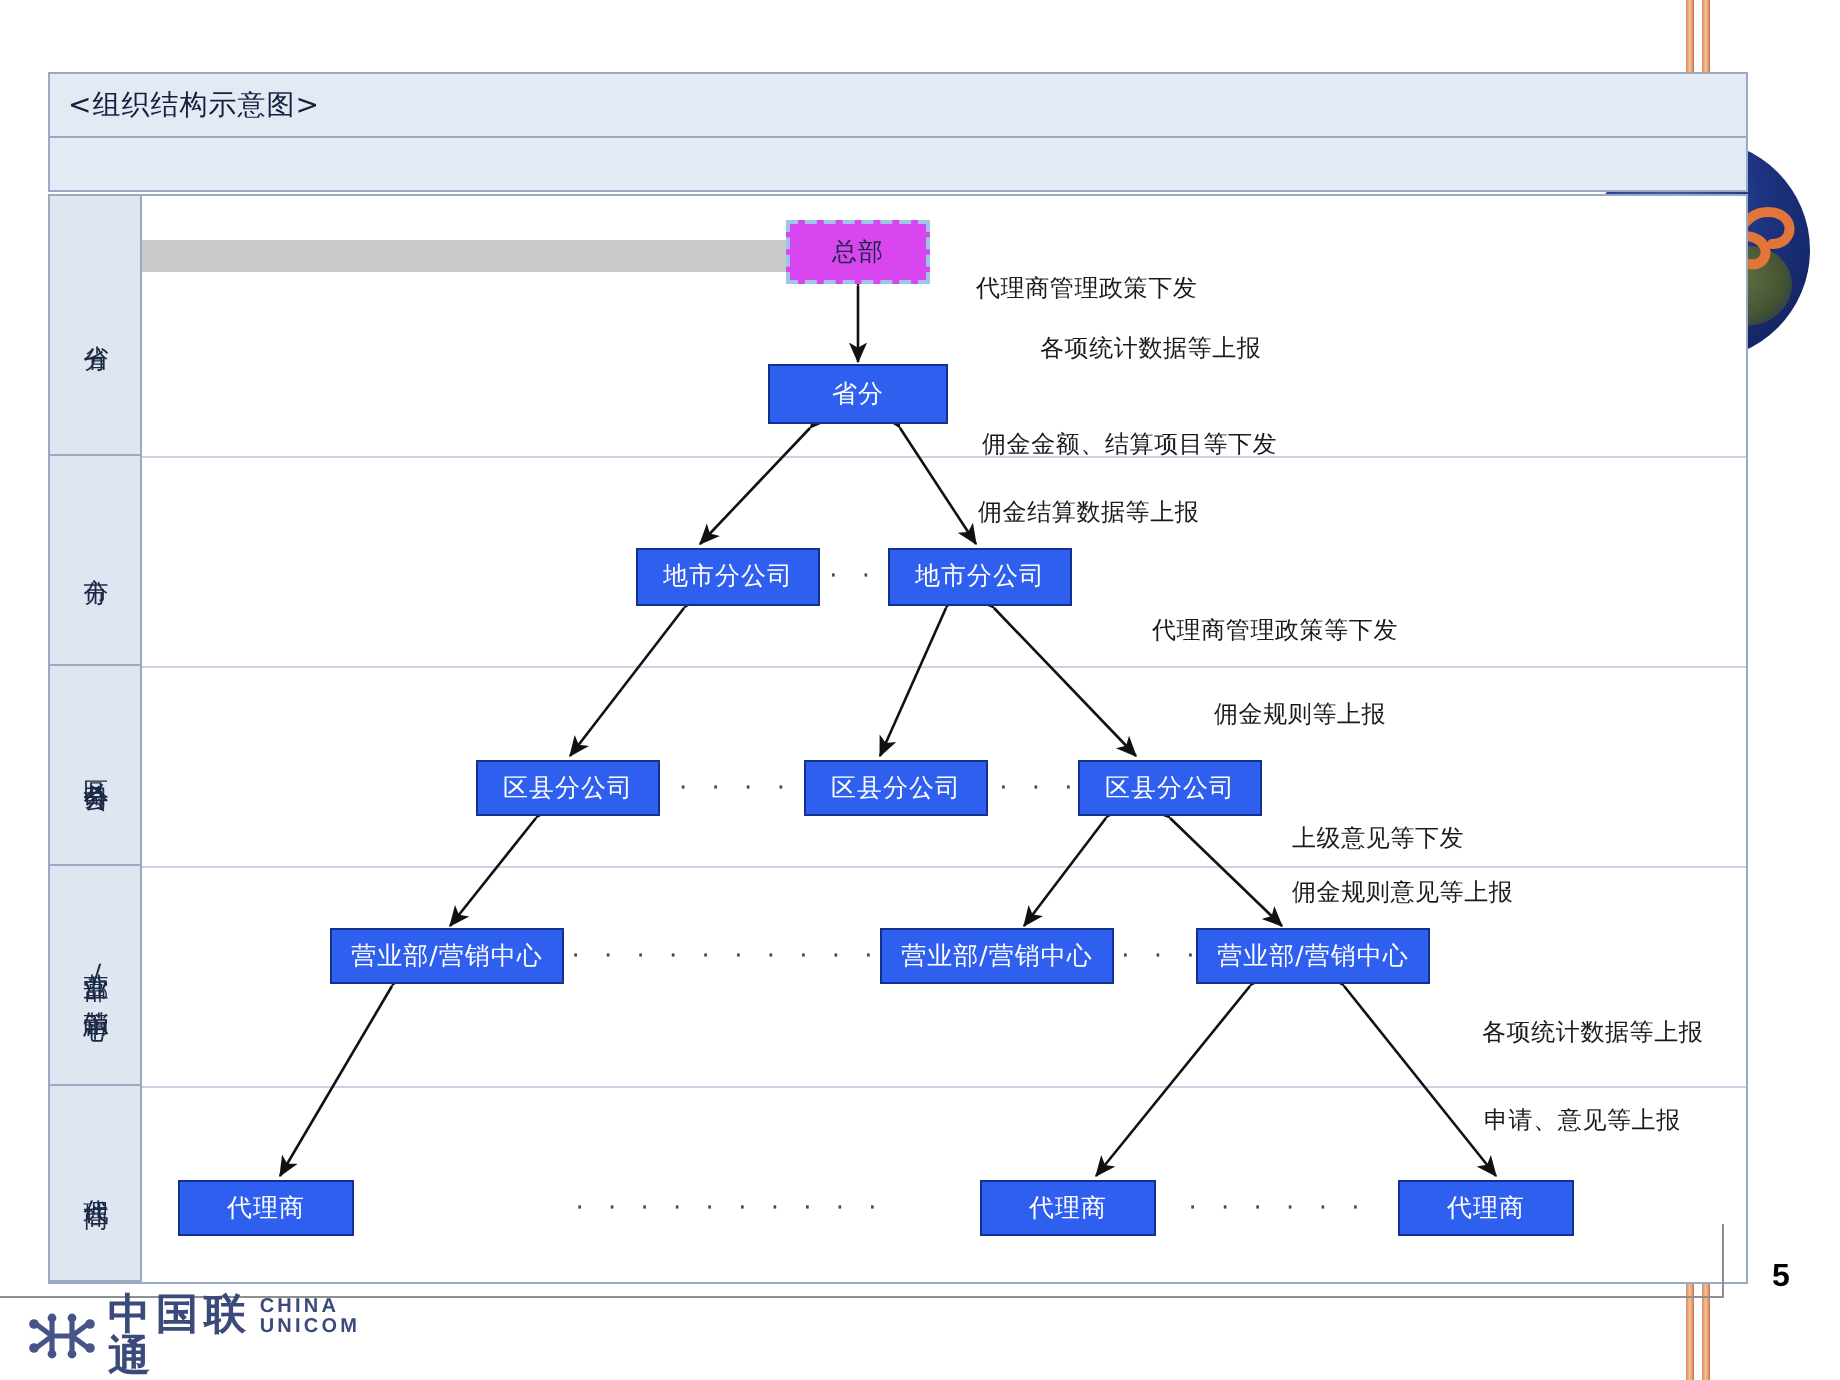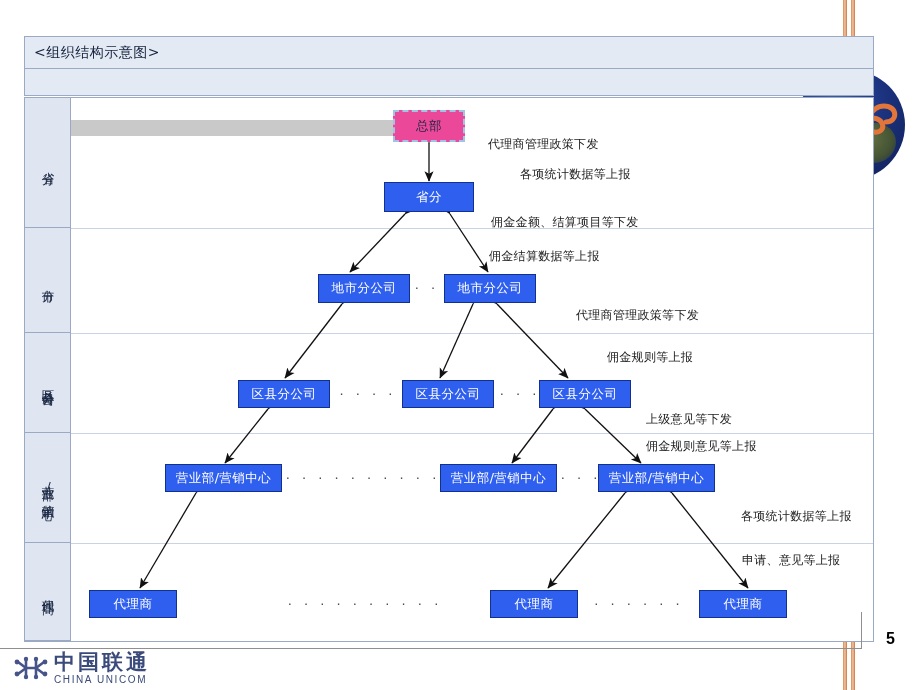--- a/index.html
+++ b/index.html
@@ -81,21 +81,21 @@
   
   .node{
     position:absolute;box-sizing:border-box;
     display:flex;align-items:center;justify-content:center;
     font-size:12.5px;color:#ffffff;white-space:nowrap;
     background:#2f5fee;border:1px solid #12318f;
     font-family:"DejaVu Sans","Liberation Sans",sans-serif;
     letter-spacing:.5px;
   }
   .node.hq{
-    background:#ec4899;color:#1b2844;
+    background:#d946ef;color:#1b2844;
     border:2px dashed #9ec4e8;
   }
   .dots{
     position:absolute;font-size:13px;color:#4a4a4a;letter-spacing:4px;
     white-space:nowrap;font-family:"DejaVu Sans","Liberation Sans",sans-serif;
     display:flex;align-items:center;justify-content:center;
   }
   .ann{
     position:absolute;font-size:12px;color:#1b1b1b;white-space:nowrap;
     font-family:"DejaVu Sans","Liberation Sans",sans-serif;letter-spacing:.3px;
@@ -103,27 +103,27 @@
 
   
   #arrows{position:absolute;left:0;top:0;width:920px;height:690px;pointer-events:none;}
 
   
   .logo{
     position:absolute;left:14px;top:651px;width:190px;height:34px;
     display:flex;align-items:center;gap:6px;
   }
   .logo-knot{width:34px;height:28px;flex:none;}
-  .logo-text{display:flex;flex-direction:column;line-height:1;}
+  .logo-text{display:flex;flex-direction:row;line-height:1;}
   .logo-cn{
     font-size:21px;color:#3a4a7a;font-weight:bold;letter-spacing:3px;
     font-family:"DejaVu Sans","Liberation Sans",sans-serif;
   }
   .logo-en{
-    font-size:10px;color:#3a4a7a;font-weight:normal;letter-spacing:1.6px;
+    font-size:10px;color:#3a4a7a;font-weight:bold;letter-spacing:1.6px;
     font-family:"Liberation Sans",sans-serif;margin-top:2px;
   }
   .pagenum{
     position:absolute;left:886px;top:630px;
     font-size:16px;font-weight:bold;color:#000;
     font-family:"Liberation Sans",sans-serif;
   }
   .footline{
     position:absolute;left:0;top:648px;width:862px;height:0;
     border-top:1px solid #8f8f8f;

